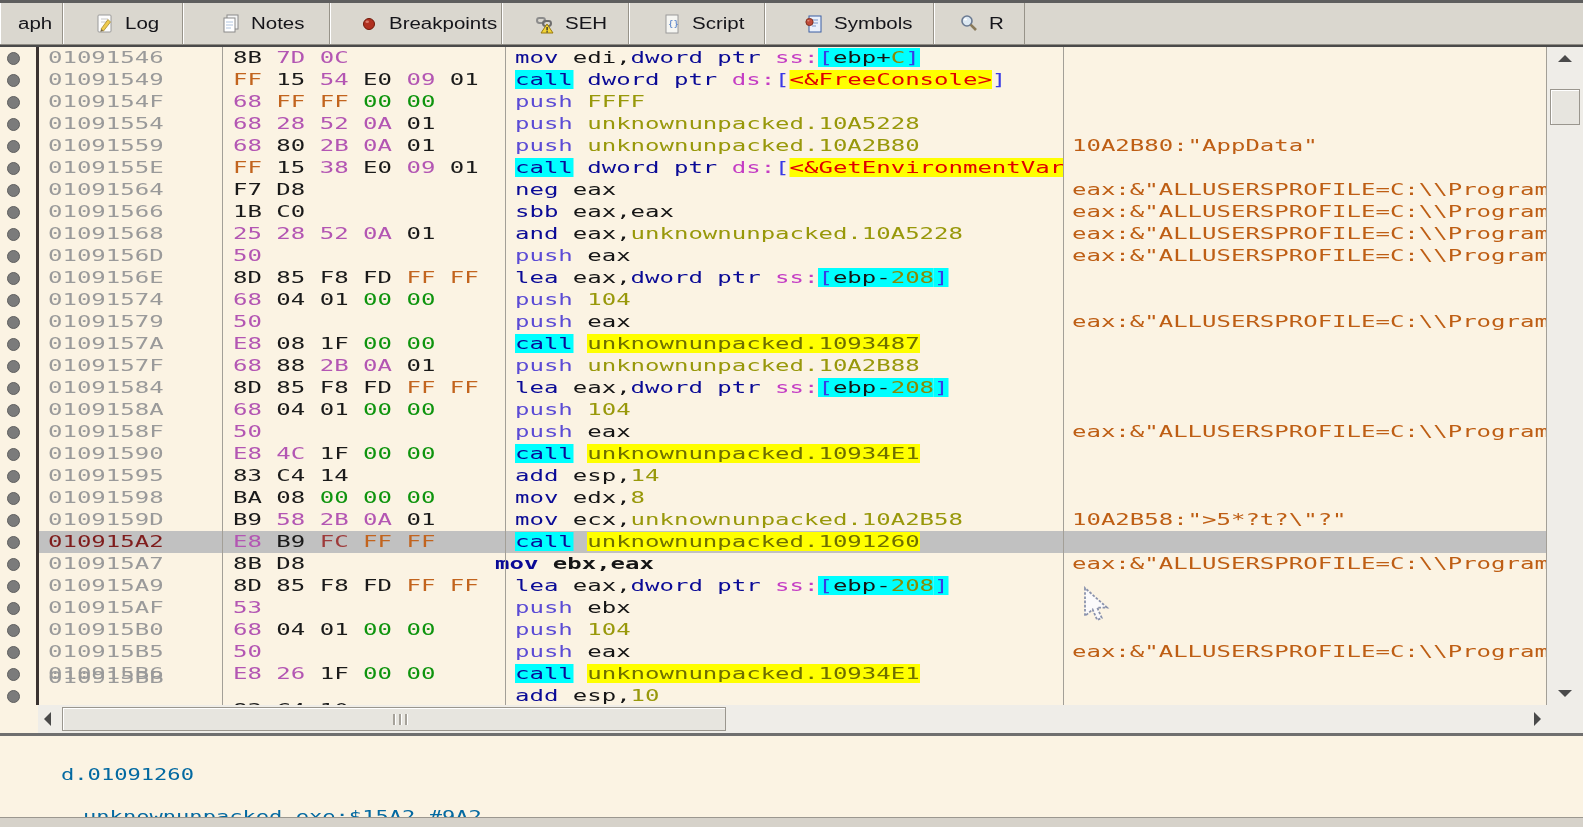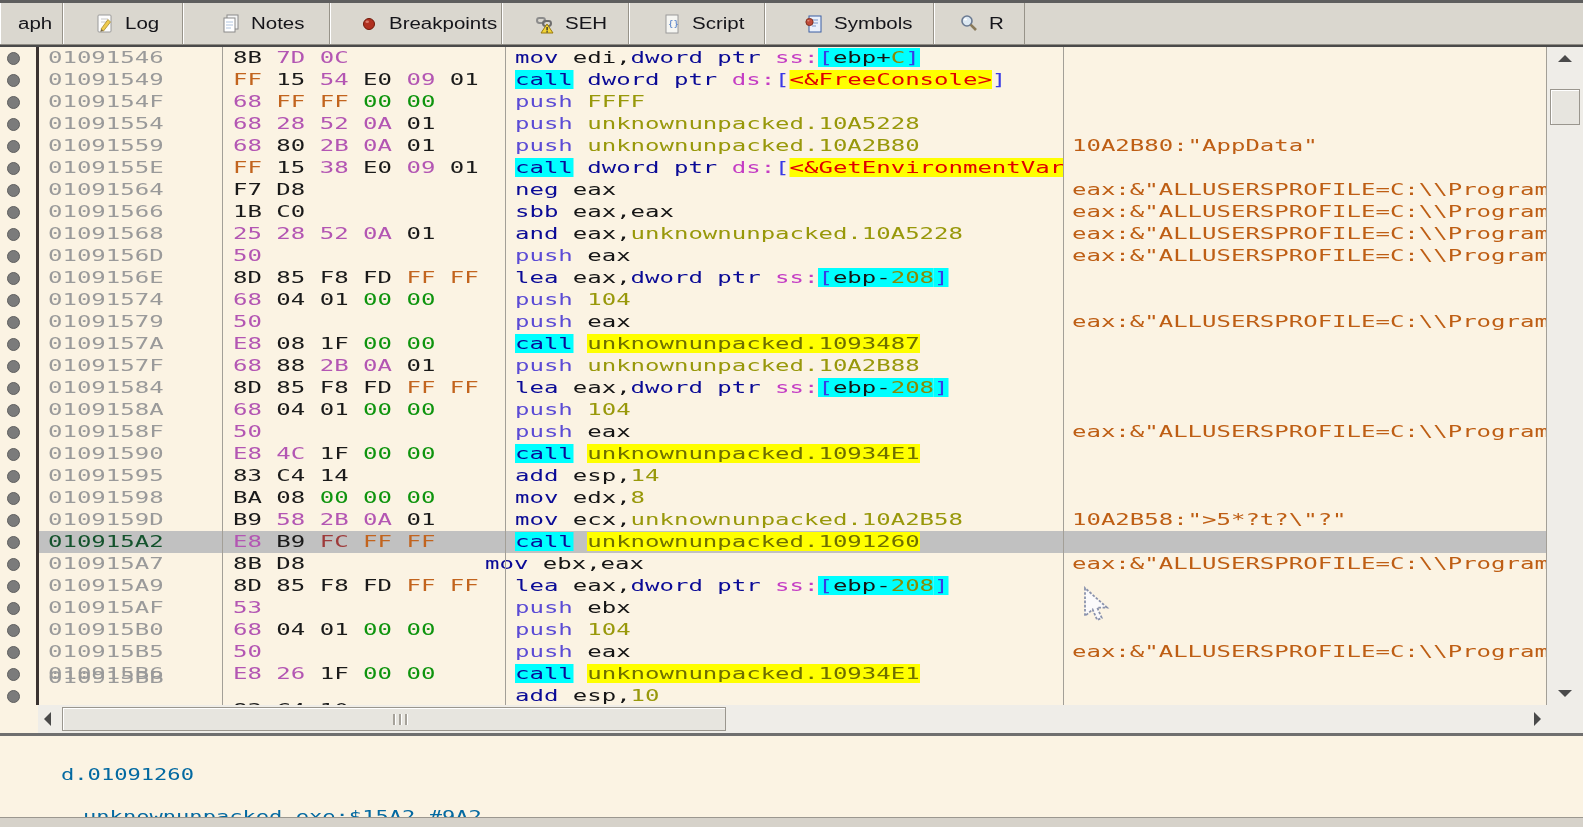--- a/index.html
+++ b/index.html
@@ -19,21 +19,21 @@
         border-top:2px solid #4A4A4A;box-sizing:border-box;}
   .sel-overlay{position:absolute;left:38px;width:1508px;height:22px;background:#C1C1C1;}
   .gutter{position:absolute;left:0;top:0;width:36px;height:658px;background:#FBF3E3;}
   .gutter-sep{position:absolute;left:36px;top:0;width:3px;height:658px;background:#3A3230;}
   .bp-dot{position:absolute;left:7px;width:13px;height:13px;border-radius:50%;
           background:#7B7B7B;border:1px solid #5F5F5F;box-sizing:border-box;}
   .colsep{position:absolute;top:0;width:1px;height:658px;background:#A39F97;z-index:4;}
   .cell{position:absolute;height:22px;line-height:22px;font-size:16px;overflow:hidden;white-space:pre;z-index:2;}
   .sx{display:inline-block;transform:scaleX(1.5);transform-origin:0 50%;white-space:pre;}
   .c-addr{color:#9A9A9A;}
-  .c-addr.sel{color:#14532d;}
+  .c-addr.sel{color:#7f1d1d;}
   
   .b-k{color:#1A1A1A}.b-m{color:#B356B3}.b-o{color:#C2641E}.b-g{color:#0E940E}.b-r{color:#9E3A3A}
   
   .s-mn{color:#0A0A96}.s-pu{color:#5B4BD5}.s-rg{color:#151515}.s-vl{color:#98980A}
   .s-sg{color:#C43CC4}.s-br{color:#3A3AE6}
   .s-ca{color:#0A0A96;background:#00FFFF}
   .s-brc{color:#3A3AE6;background:#00FFFF}
   .s-stc{color:#151515;background:#00FFFF}
   .s-vlc{color:#8A8A06;background:#00FFFF}
   .s-yv{color:#6E6E00;background:#FFFF00}
@@ -240,21 +240,21 @@
         <div class="cell" style="left: 515px; width: 548px; top: 440px;"><span class="sx"><span class="s-mn">mov </span><span class="s-rg">edx,</span><span class="s-vl">8</span></span></div>
         <div class="cell c-addr" style="left: 48px; width: 174px; top: 462px;"><span class="sx">0109159D</span></div>
         <div class="cell" style="left: 233px; width: 270px; top: 462px;"><span class="sx"><span class="b-k">B9</span><span class="b-m"> 58</span><span class="b-m"> 2B</span><span class="b-m"> 0A</span><span class="b-k"> 01</span></span></div>
         <div class="cell" style="left: 515px; width: 548px; top: 462px;"><span class="sx"><span class="s-mn">mov </span><span class="s-rg">ecx,</span><span class="s-vl">unknownunpacked.10A2B58</span></span></div>
         <div class="cell c-cmt" style="left: 1072px; width: 474px; top: 462px;"><span class="sx">10A2B58:"&gt;5*?t?\"?"</span></div>
         <div class="cell c-addr sel" style="left: 48px; width: 174px; top: 484px;"><span class="sx">010915A2</span></div>
         <div class="cell" style="left: 233px; width: 270px; top: 484px;"><span class="sx"><span class="b-m">E8</span><span class="b-k"> B9</span><span class="b-r"> FC</span><span class="b-o"> FF</span><span class="b-o"> FF</span></span></div>
         <div class="cell" style="left: 515px; width: 548px; top: 484px;"><span class="sx"><span class="s-ca">call</span><span> </span><span class="s-yv">unknownunpacked.1091260</span></span></div>
         <div class="cell c-addr" style="left: 48px; width: 174px; top: 506px;"><span class="sx">010915A7</span></div>
         <div class="cell" style="left: 233px; width: 270px; top: 506px;"><span class="sx"><span class="b-k">8B</span><span class="b-k"> D8</span></span></div>
-        <div class="cell" style="left: 485px; width: 548px; top: 506px;"><span class="sx"><span class="s-mn">mov </span><span class="s-rg">ebx,eax</span></span></div>
+        <div class="cell" style="left: 495px; width: 548px; top: 506px; font-weight: bold;"><span class="sx"><span class="s-mn">mov </span><span class="s-rg">ebx,eax</span></span></div>
         <div class="cell c-cmt" style="left: 1072px; width: 474px; top: 506px;"><span class="sx">eax:&amp;"ALLUSERSPROFILE=C:\\ProgramD</span></div>
         <div class="cell c-addr" style="left: 48px; width: 174px; top: 528px;"><span class="sx">010915A9</span></div>
         <div class="cell" style="left: 233px; width: 270px; top: 528px;"><span class="sx"><span class="b-k">8D</span><span class="b-k"> 85</span><span class="b-k"> F8</span><span class="b-k"> FD</span><span class="b-o"> FF</span><span class="b-o"> FF</span></span></div>
         <div class="cell" style="left: 515px; width: 548px; top: 528px;"><span class="sx"><span class="s-mn">lea </span><span class="s-rg">eax,</span><span class="s-mn">dword ptr </span><span class="s-sg">ss:</span><span class="s-brc">[</span><span class="s-stc">ebp-</span><span class="s-vlc">208</span><span class="s-brc">]</span></span></div>
         <div class="cell c-addr" style="left: 48px; width: 174px; top: 550px;"><span class="sx">010915AF</span></div>
         <div class="cell" style="left: 233px; width: 270px; top: 550px;"><span class="sx"><span class="b-m">53</span></span></div>
         <div class="cell" style="left: 515px; width: 548px; top: 550px;"><span class="sx"><span class="s-pu">push </span><span class="s-rg">ebx</span></span></div>
         <div class="cell c-addr" style="left: 48px; width: 174px; top: 572px;"><span class="sx">010915B0</span></div>
         <div class="cell" style="left: 233px; width: 270px; top: 572px;"><span class="sx"><span class="b-m">68</span><span class="b-k"> 04</span><span class="b-k"> 01</span><span class="b-g"> 00</span><span class="b-g"> 00</span></span></div>
         <div class="cell" style="left: 515px; width: 548px; top: 572px;"><span class="sx"><span class="s-pu">push </span><span class="s-vl">104</span></span></div>

